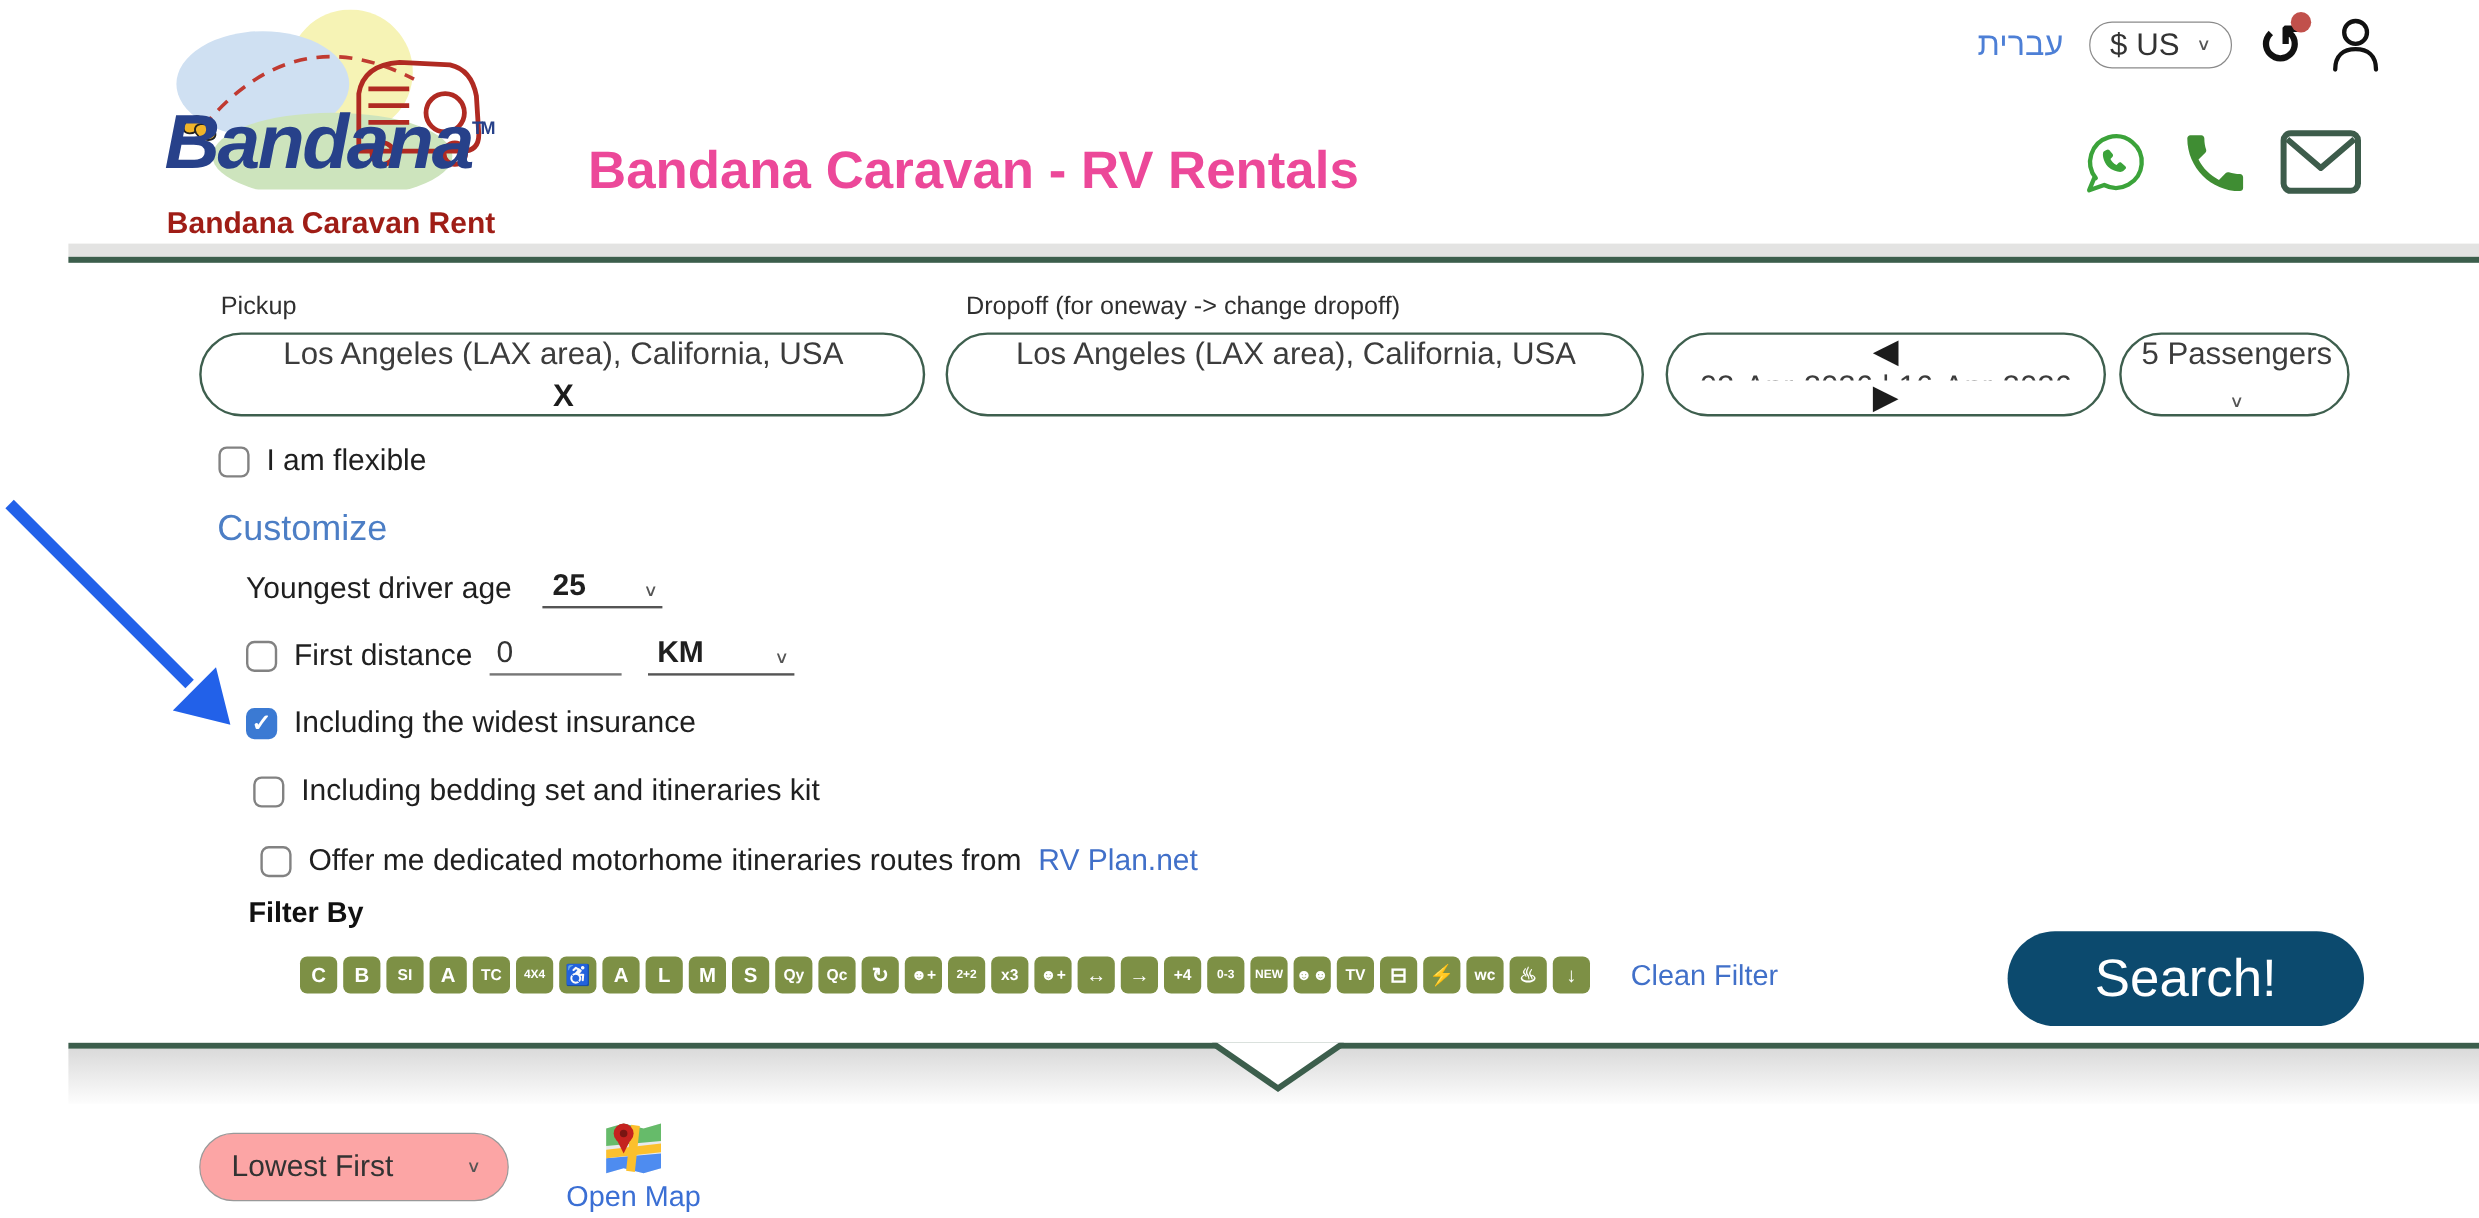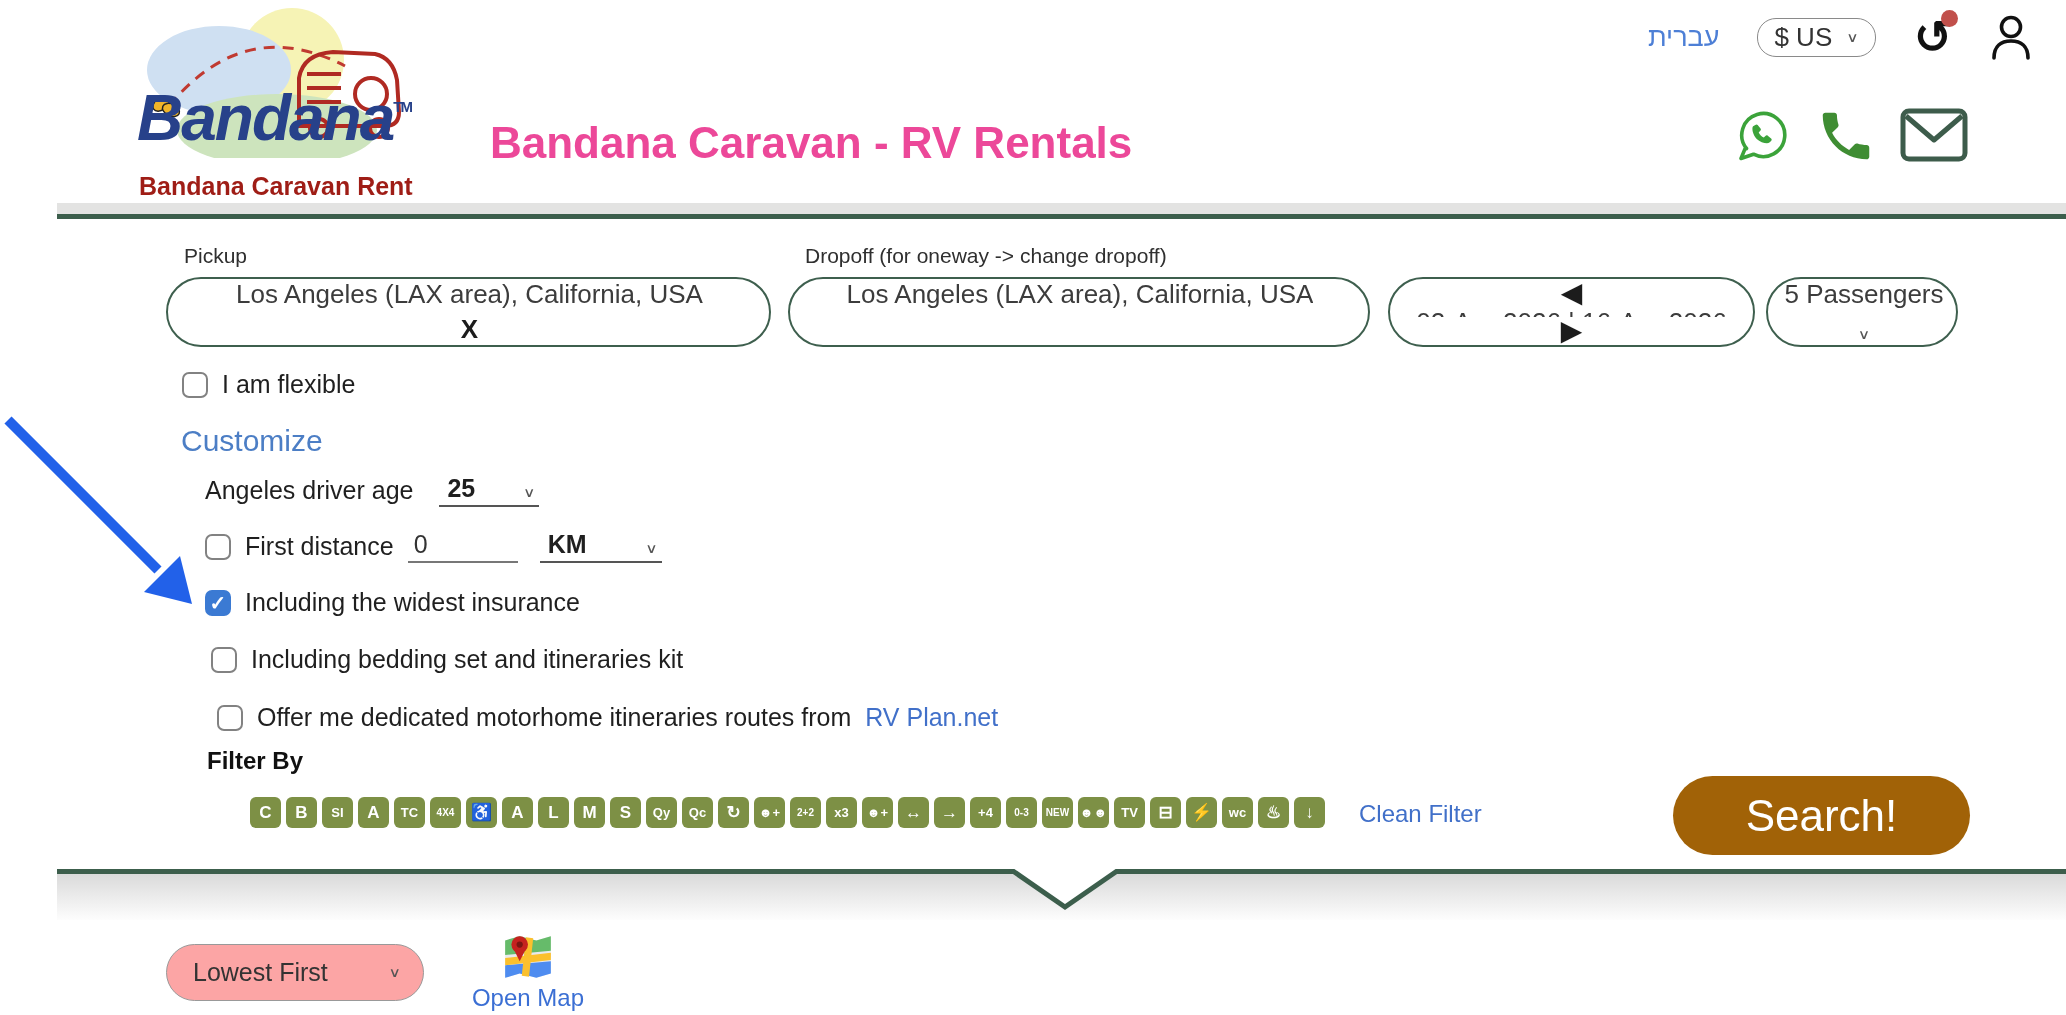--- a/index.html
+++ b/index.html
@@ -8,21 +8,21 @@
   .abs{position:absolute;}
 
   
   .logo-wrap{left:127px;top:8px;width:300px;height:196px;cursor:pointer;}
   .logo-brand{position:absolute;left:10px;top:78px;font-size:64px;font-weight:bold;
               font-style:italic;color:#27418a;letter-spacing:-2px;line-height:1;}
   .logo-tm{font-size:15px;font-style:normal;vertical-align:28px;color:#27418a;}
   .logo-sub{position:absolute;left:12px;top:164px;font-size:25px;font-weight:bold;color:#9f1d16;white-space:nowrap;}
   .page-title{left:490px;top:118px;font-size:44px;font-weight:bold;color:#ec4899;white-space:nowrap;}
 
-  .top-right{left:1648px;top:14px;display:flex;align-items:center;gap:38px;}
+  .top-right{left:1648px;top:14px;display:flex;align-items:center;gap:22px;}
   .lang-link{font-size:27px;color:#4d7fd6;cursor:pointer;}
   .currency-pill{display:flex;align-items:center;gap:14px;border:1.5px solid #8a8a8a;border-radius:19px;
                  padding:3px 16px;font-size:26px;color:#333;background:#fff;cursor:pointer;}
   .chev{font-size:17px;color:#555;transform:scaleY(.8);display:inline-block;}
   .history-ic{position:relative;font-size:46px;font-weight:bold;color:#111;line-height:1;cursor:pointer;}
   .history-ic::after{content:"";position:absolute;right:-6px;top:-4px;width:17px;height:17px;
                      border-radius:50%;background:#c1504b;}
   .contact-row{left:1731px;top:104px;display:flex;align-items:center;gap:22px;}
 
   
@@ -50,21 +50,21 @@
   .inline-select .v{font-size:25px;font-weight:bold;color:#1f1f1f;}
   .inline-input{border-bottom:2px solid #777;font-size:25px;color:#333;padding:0 4px 2px 6px;box-sizing:border-box;}
 
   .link-blue{color:#4170c9;cursor:pointer;}
   .filter-title{left:207px;top:747px;font-size:24px;font-weight:bold;color:#111;}
   .ficon-row{left:250px;top:797px;display:flex;align-items:center;gap:5px;}
   .ficon{width:31px;height:31px;border-radius:6px;background:#7d9045;color:#fff;font-weight:bold;
          display:flex;align-items:center;justify-content:center;flex:none;cursor:pointer;line-height:1;}
   .clean-filter{font-size:24px;margin-left:10px;}
 
-  .search-btn{left:1673px;top:776px;width:297px;height:79px;border-radius:40px;background:#a16207;
+  .search-btn{left:1673px;top:776px;width:297px;height:79px;border-radius:40px;background:#0c4a6e;
               color:#fff;font-size:44px;display:flex;align-items:center;justify-content:center;cursor:pointer;}
 
   .bot-green{left:57px;right:0;top:869px;height:5px;background:#3c5e4c;}
   .bot-gray{left:57px;right:0;top:874px;height:46px;background:linear-gradient(#dadada,#fdfdfd);}
 
   
   .sort-pill{left:166px;top:944px;width:258px;height:57px;border:1.5px solid #999;border-radius:29px;
              background:#fca5a5;display:flex;align-items:center;justify-content:space-between;
              padding:0 22px 0 26px;box-sizing:border-box;font-size:25px;color:#333;cursor:pointer;}
   .open-map{left:463px;top:930px;width:130px;text-align:center;cursor:pointer;}
@@ -155,21 +155,21 @@
   </div>
 
   <div class="abs chk-row" style="left:182px;top:370px">
     <span class="checkbox"></span>
     <span>I am flexible</span>
   </div>
 
   <div class="abs customize-title">Customize</div>
 
   <div class="abs chk-row" style="left:205px;top:474px">
-    <span>Angeles driver age</span>
+    <span>Youngest driver age</span>
     <span class="inline-select" style="width:100px;margin-left:12px">
       <span class="v">25</span>
       <span class="chev">∨</span>
     </span>
   </div>
 
   <div class="abs chk-row" style="left:205px;top:530px">
     <span class="checkbox"></span>
     <span>First distance</span>
     <span class="inline-input" style="width:110px">0</span>

